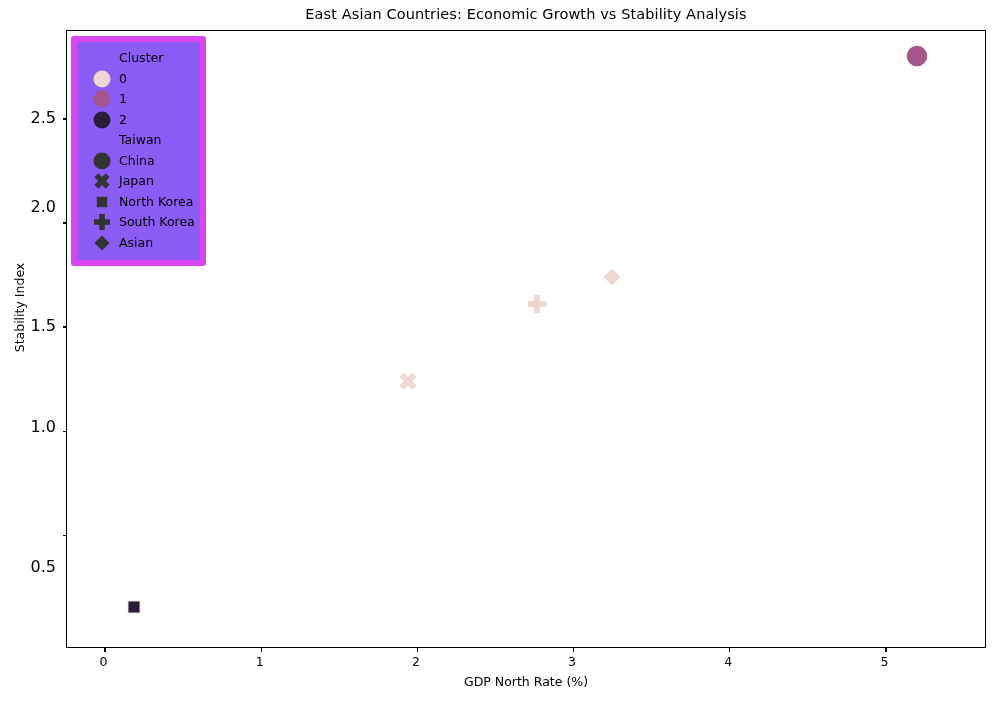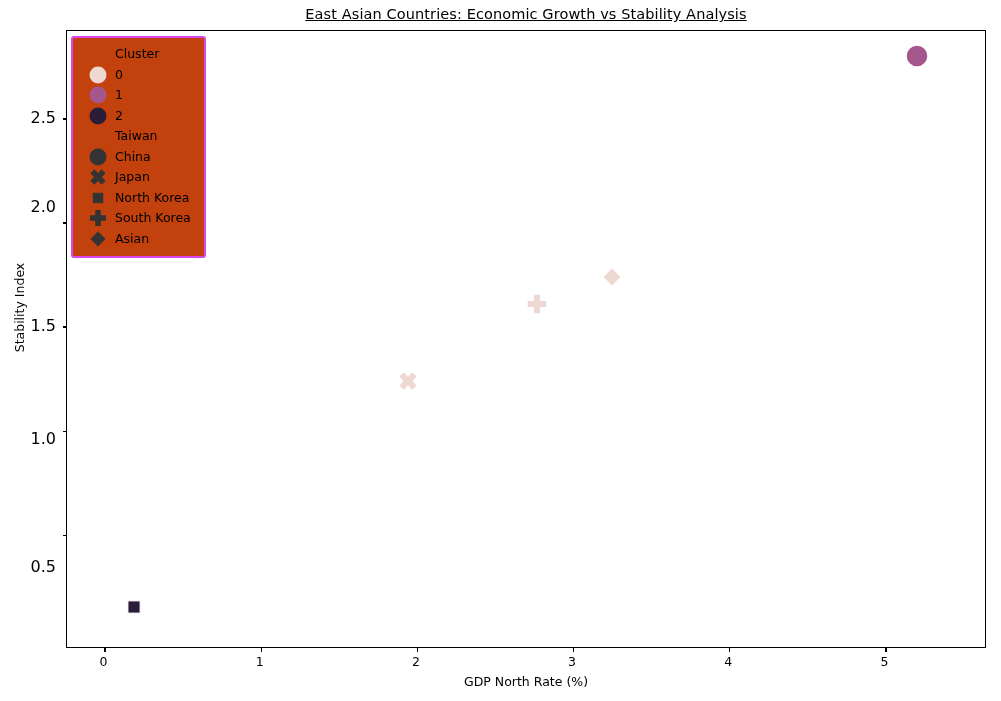--- a/index.html
+++ b/index.html
@@ -27,21 +27,20 @@
   #chart-title {
     position: absolute;
     left: 66px;
     top: 6px;
     width: 920px;
     text-align: center;
     font-size: 14.5px;
     color: #000000;
     letter-spacing: 0.1px;
     white-space: nowrap;
-    text-decoration: underline;
   }
 
   
   #plot-area {
     position: absolute;
     left: 66px;
     top: 30px;
     width: 920px;
     height: 618px;
     border: 1.3px solid #000000;
@@ -112,22 +111,22 @@
     position: absolute;
     transform: translate(-50%, -50%);
   }
   .marker svg { display: block; overflow: visible; }
 
   
   #legend {
     position: absolute;
     left: 71px;
     top: 36px;
-    background: #c2410c;
-    border: 2px solid #d946ef;
+    background: #8b5cf6;
+    border: 6px solid #d946ef;
     border-radius: 3px;
     padding: 6px 10px 7px 8px;
     box-sizing: border-box;
     width: 135px;
   }
   .legend-title {
     font-size: 12.5px;
     color: #000000;
     padding-left: 34px;
     line-height: 20.5px;
@@ -214,21 +213,21 @@
   <div id="ticklabels-layer">
       <div class="xtick-label" style="left: 103.487px;">0</div>
       <div class="xtick-label" style="left: 259.684px;">1</div>
       <div class="xtick-label" style="left: 415.881px;">2</div>
       <div class="xtick-label" style="left: 572.078px;">3</div>
       <div class="xtick-label" style="left: 728.275px;">4</div>
       <div class="xtick-label" style="left: 884.472px;">5</div>
       <div class="ytick-label" style="top: 533.556px; margin-top: 32px;">
         <span>0.5</span>
       </div>
-      <div class="ytick-label" style="top: 438px; text-align: right;">
+      <div class="ytick-label" style="top: 426px; text-align: right;">
         <span>1.0</span>
       </div>
       <div class="ytick-label" style="top: 325.475px;">
         <span>1.5</span>
       </div>
       <div class="ytick-label" style="top: 206px;">
         <span>2.0</span>
       </div>
       <div class="ytick-label" style="top: 117.394px;">
         <span>2.5</span>

